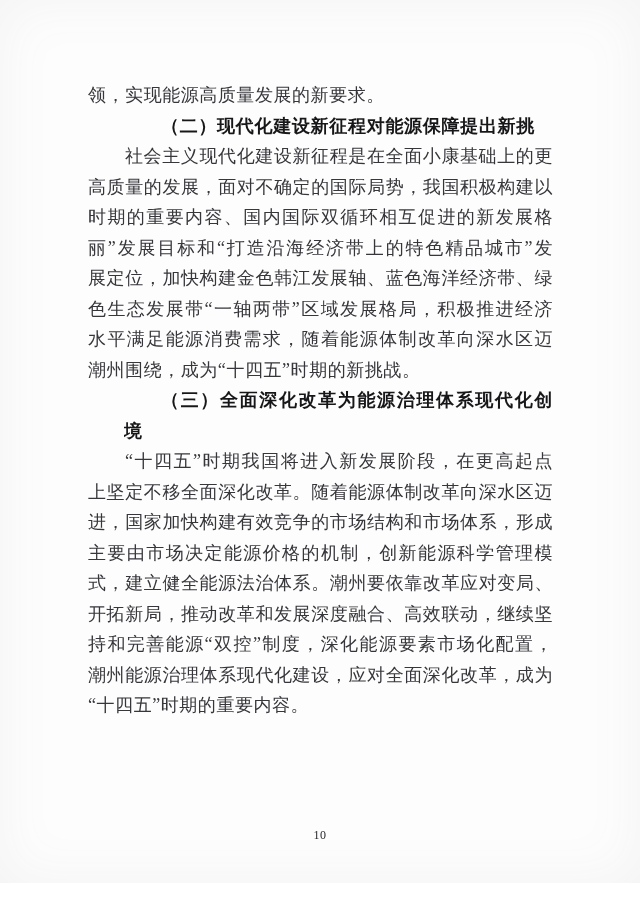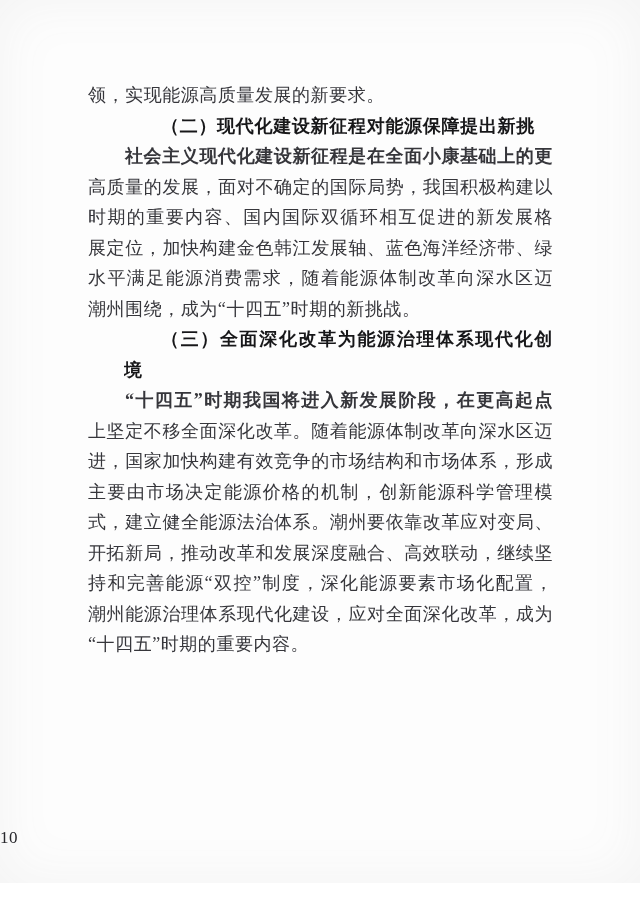--- a/index.html
+++ b/index.html
@@ -32,58 +32,59 @@
     font-size: 18px;
     line-height: 30.5px;
     letter-spacing: 0.55px;
   }
   .ln {
     height: 30.5px;
     overflow: hidden;
   }
   .indent {
     text-indent: 37px;
-    font-weight: bold;
   }
   .just {
     text-align: justify;
     text-align-last: justify;
   }
   .hd {
     font-weight: 700;
     color: #171719;
     font-family: "Liberation Sans", "DejaVu Sans", sans-serif;
     letter-spacing: 0.7px;
     margin-left: 36px;
   }
   .pagenum {
     position: absolute;
     left: 0;
     right: 0;
     top: 828px;
-    text-align: left;
-    font-size: 17px;
+    text-align: center;
+    font-size: 12px;
     letter-spacing: 0.5px;
     color: #26262b;
   }
 </style>
 </head>
 <body>
 
 <div class="page">
   <div class="text-block">
 
     <div class="ln">领，实现能源高质量发展的新要求。</div>
 
     <div class="ln hd indent">（二）现代化建设新征程对能源保障提出新挑战</div>
 
     <div class="ln indent just">社会主义现代化建设新征程是在全面小康基础上的更</div>
     <div class="ln just">高质量的发展，面对不确定的国际局势，我国积极构建以</div>
     <div class="ln just">时期的重要内容、国内国际双循环相互促进的新发展格</div>
+    <div class="ln just">丽”发展目标和“打造沿海经济带上的特色精品城市”发</div>
     <div class="ln just">展定位，加快构建金色韩江发展轴、蓝色海洋经济带、绿</div>
+    <div class="ln just">色生态发展带“一轴两带”区域发展格局，积极推进经济</div>
     <div class="ln just">水平满足能源消费需求，随着能源体制改革向深水区迈</div>
     <div class="ln">潮州围绕，成为“十四五”时期的新挑战。</div>
 
     <div class="ln hd indent just">（三）全面深化改革为能源治理体系现代化创造新环</div>
     <div class="ln hd">境</div>
 
     <div class="ln indent just">“十四五”时期我国将进入新发展阶段，在更高起点</div>
     <div class="ln just">上坚定不移全面深化改革。随着能源体制改革向深水区迈</div>
     <div class="ln just">进，国家加快构建有效竞争的市场结构和市场体系，形成</div>
     <div class="ln just">主要由市场决定能源价格的机制，创新能源科学管理模</div>

